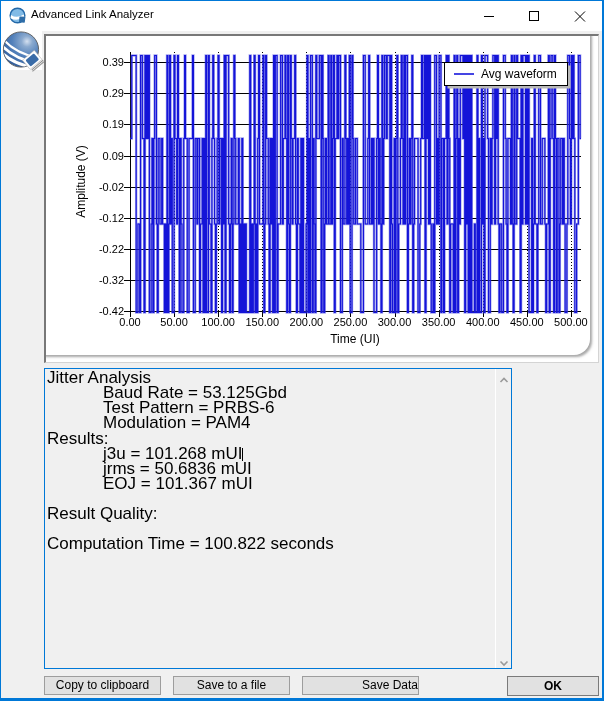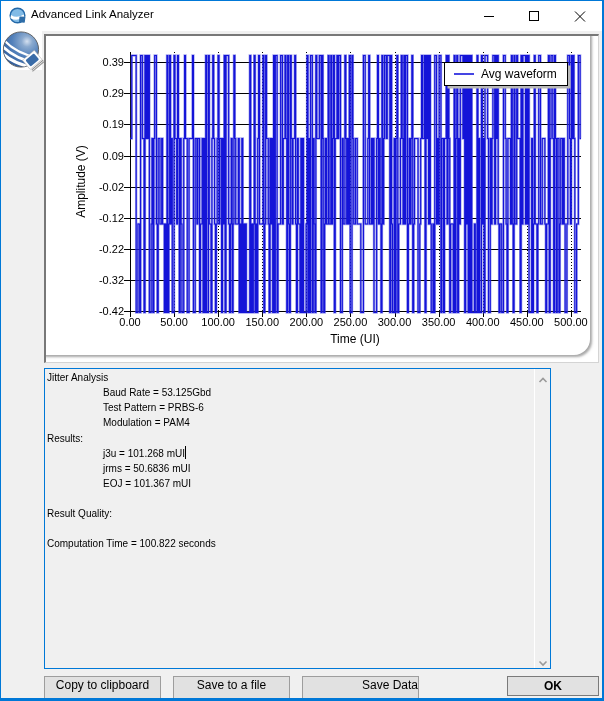--- a/index.html
+++ b/index.html
@@ -16,27 +16,27 @@
 .chart {
   position:absolute; left:43px; top:33px; width:555px; height:329px; background:#ffffff;
   overflow:hidden;
 }
 .page { position:absolute; left:-14px; top:-14px; width:560px; height:335px;
   background:#ffffff; border-radius:16px; box-shadow:2px 2px 2.5px rgba(120,120,120,0.65); }
 .chartborder { position:absolute; left:0; top:0; width:555px; height:329px;
   border-top:2px solid #787878; border-left:2px solid #787878;
   border-right:1px solid #d4d4d4; border-bottom:1px solid #d4d4d4; }
 .chartsvg { position:absolute; left:0; top:0; }
-.textpanel { position:absolute; left:43px; top:367px; width:507px; height:301px;
-  border:1px solid #0078d7; background:#f0f0f0; font-size:10px; color:#000; overflow:hidden; }
+.textpanel { position:absolute; left:43px; top:367px; width:468px; height:301px;
+  border:1px solid #0078d7; background:#f0f0f0; font-size:17px; color:#000; overflow:hidden; }
 .tline { position:relative; height:15.14px; line-height:15.14px; padding-left:2px; white-space:pre; }
 .ind { padding-left:58px; }
 .caret { display:inline-block; width:1px; height:13px; background:#000; vertical-align:-2px; }
 .sbar { position:absolute; right:0; top:0; width:16px; height:299px; background:#f0f0f0; border-left:1px solid #ffffff; }
-.btn { position:absolute; top:675px; height:25px; width:117px; background:#e1e1e1;
+.btn { position:absolute; top:675px; height:19px; width:117px; background:#e1e1e1;
   border:1px solid #9d9d9d; font-size:12px; color:#000; text-align:center; line-height:17px; }
 #okbtn { left:506px; top:675px; width:92px; height:20px; border:1px solid #7a7a7a; font-weight:bold; font-size:12px; line-height:18px; }
 </style>
 </head>
 <body>
 <div class="titlebar"></div>
 
 <svg style="position:absolute; left:8px; top:6px;" width="18" height="18" viewBox="0 0 18 18">
   <circle cx="8.5" cy="8.5" r="7.3" fill="#82bbe6" stroke="#2268a8" stroke-width="1.5"></circle>
   <path d="M1.4 11.2 Q8.5 15.2 15.4 9.6 L14.7 7.4 Q8 12 2.0 8.0 Z" fill="#ffffff"></path>

